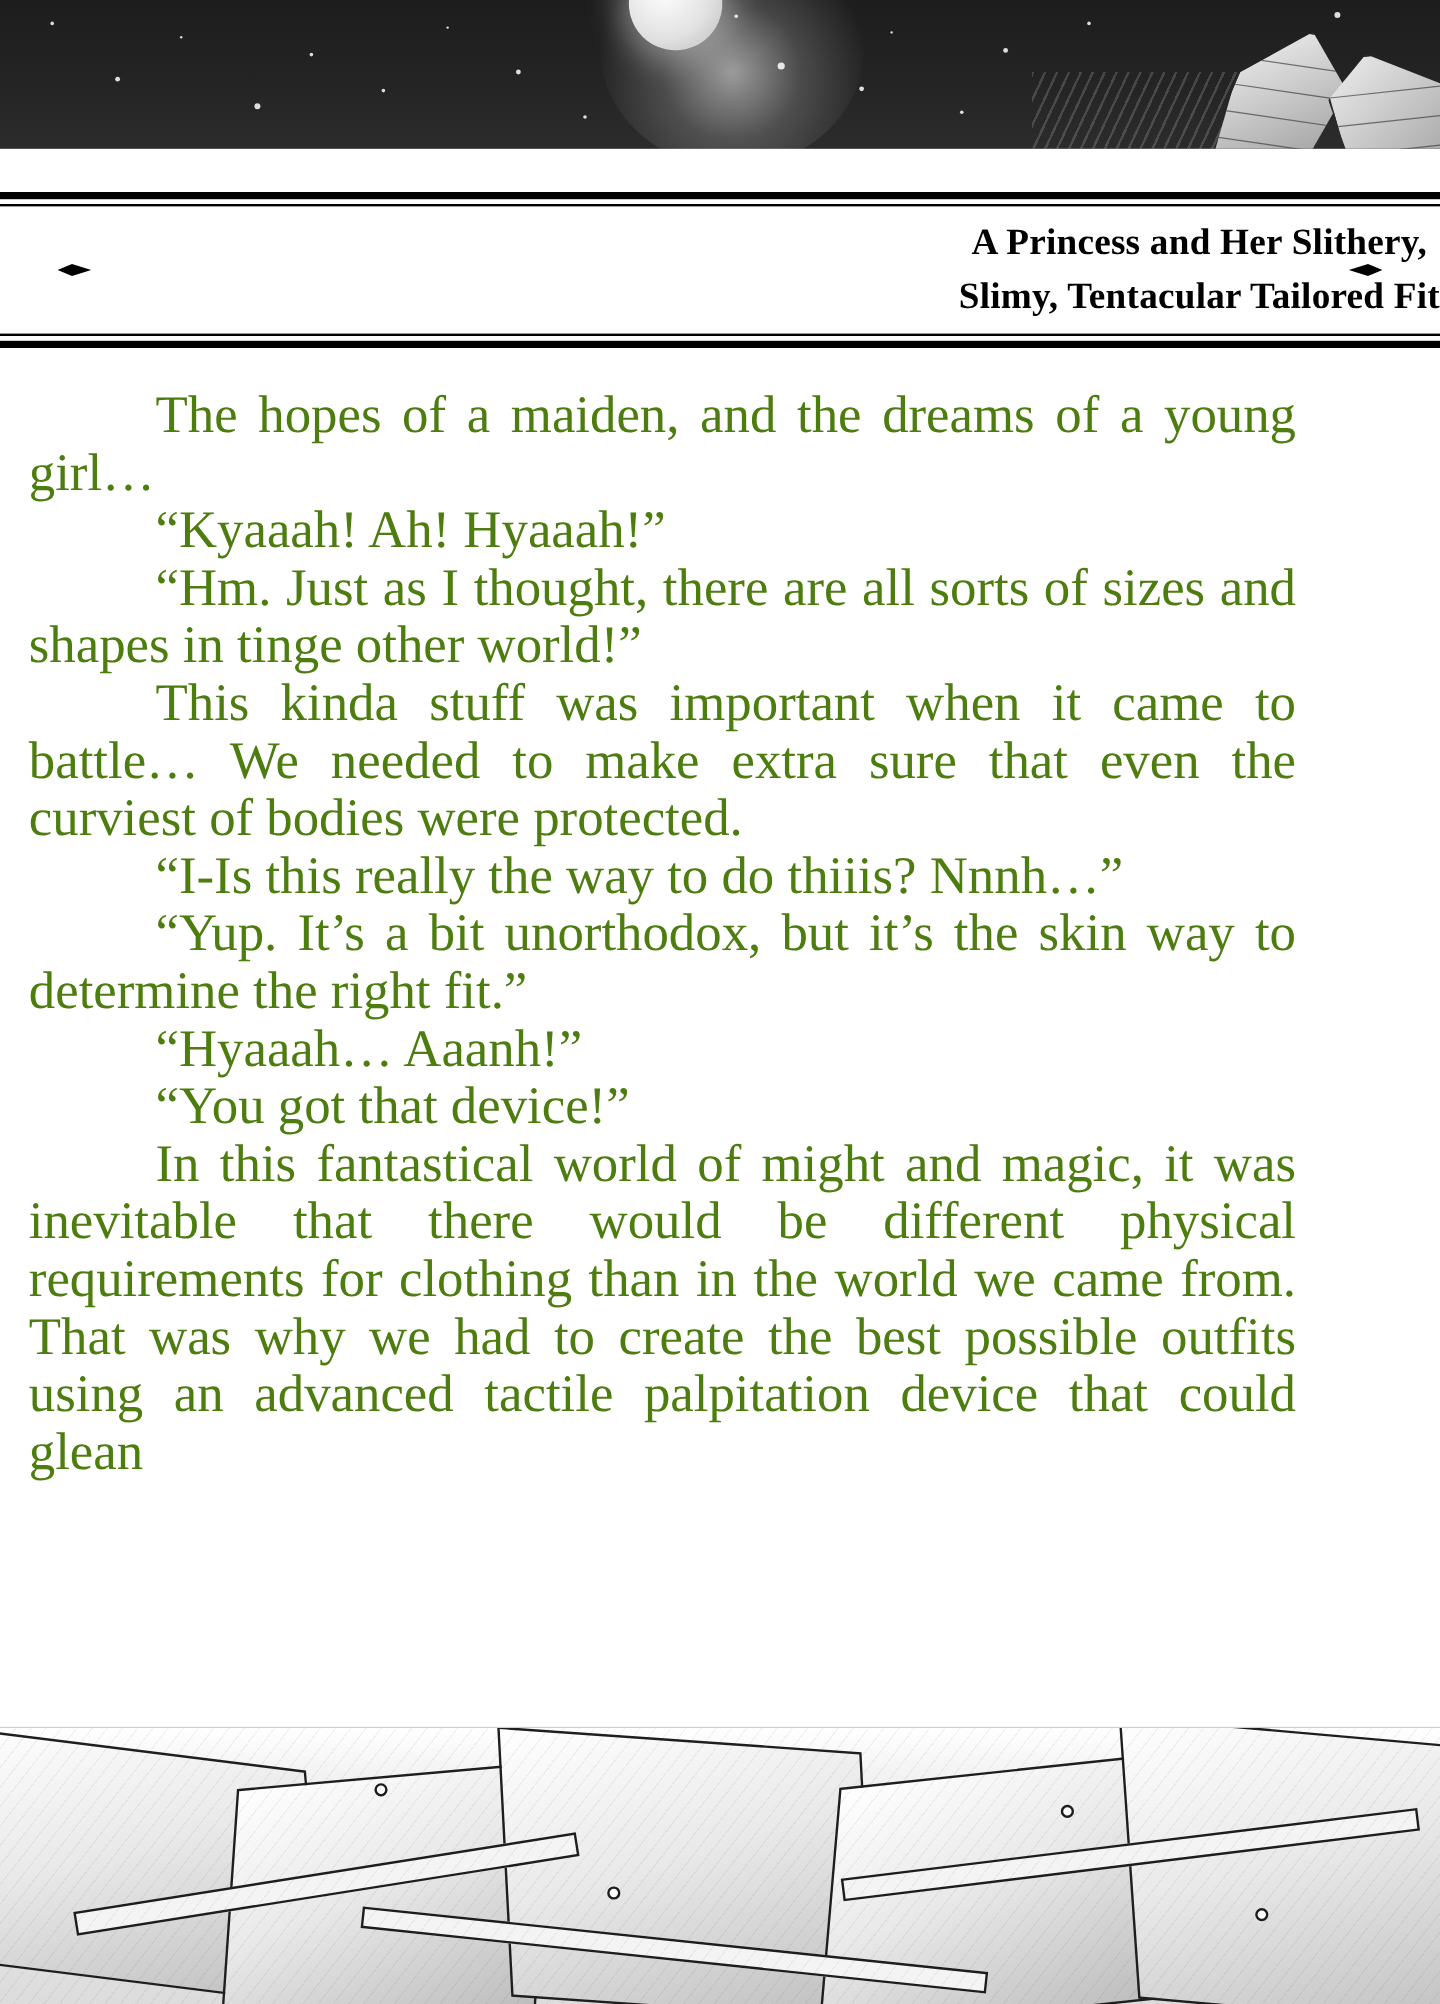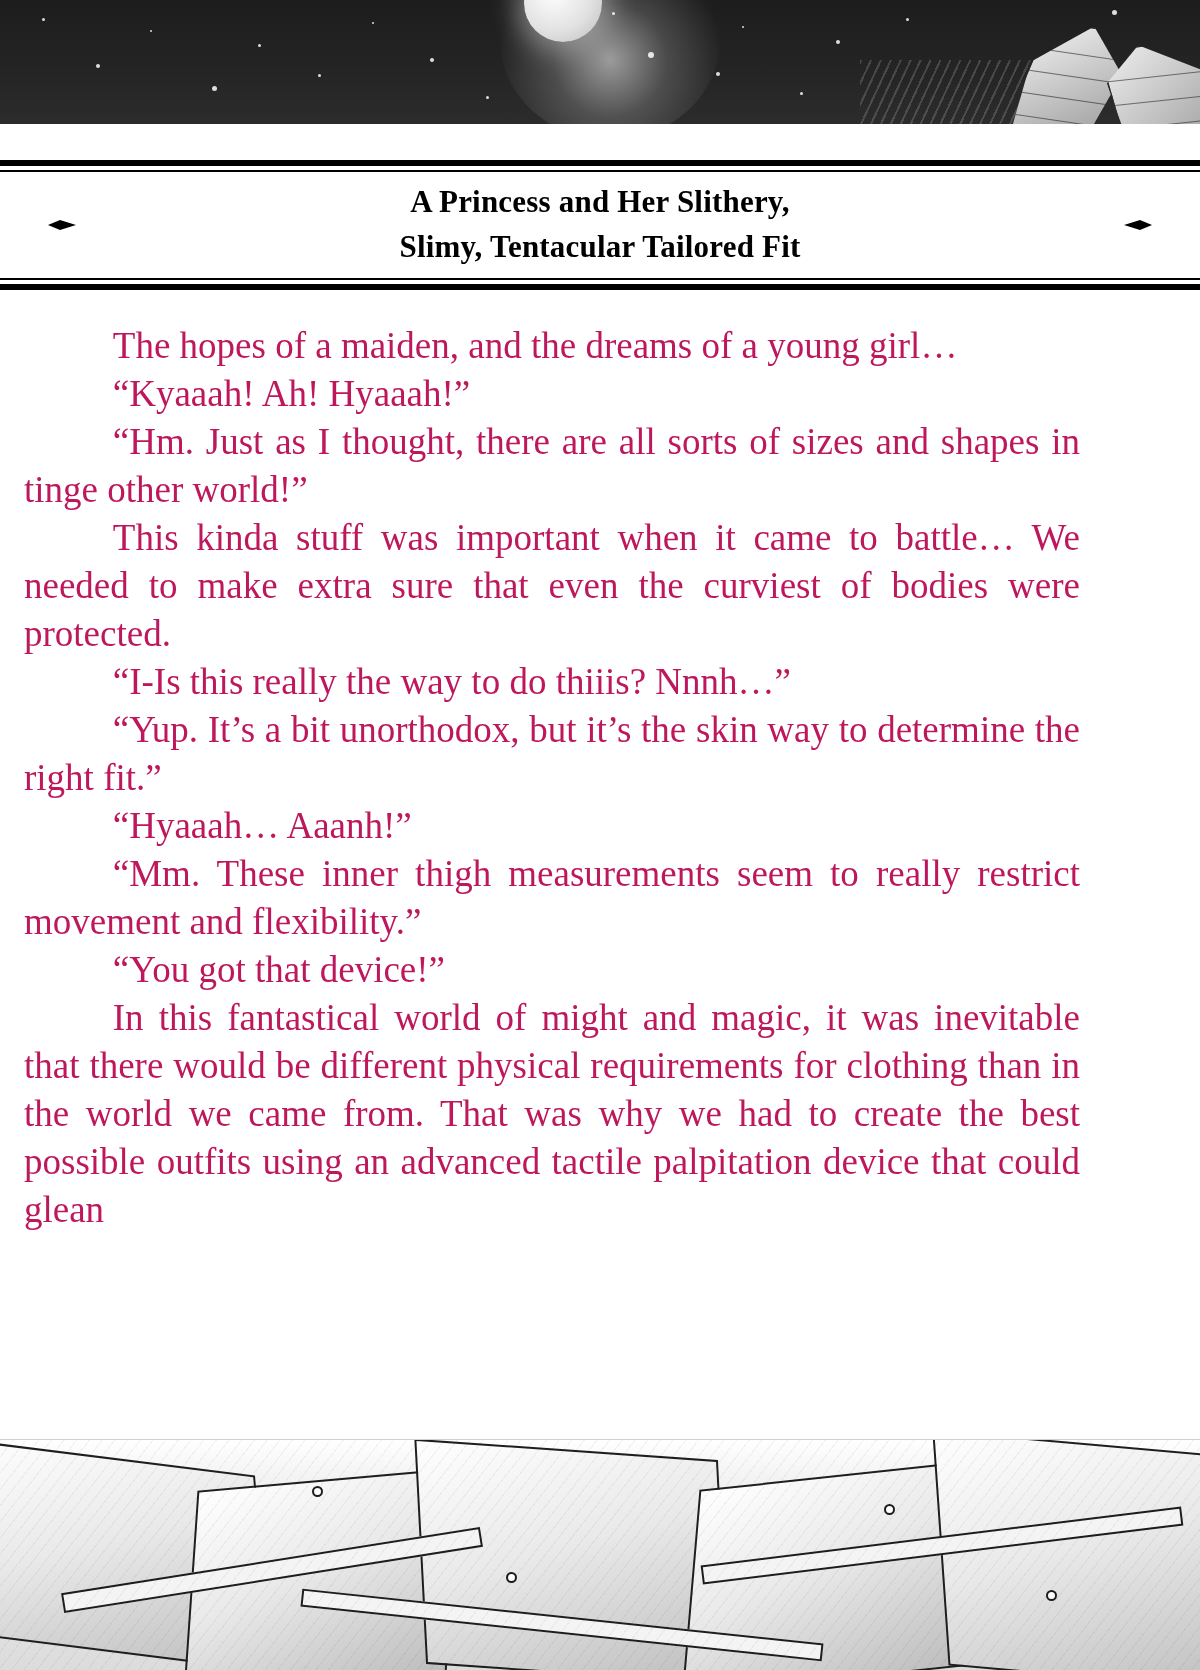--- a/index.html
+++ b/index.html
@@ -90,21 +90,21 @@
   }
   .rule.thick { height: 6px; }
   .rule.thin { height: 2px; }
   .rule-gap { height: 4px; }
 
   .title-inner {
     position: relative;
     height: 106px;
     display: flex;
     align-items: center;
-    justify-content: center;
+    justify-content: flex-end;
   }
   .chapter-title {
     text-align: center;
     font-family: "Liberation Serif", serif;
     font-weight: bold;
     font-size: 31px;
     line-height: 1.45;
     color: #000;
     letter-spacing: .2px;
   }
@@ -117,23 +117,23 @@
   .orn.left { left: 46px; }
   .orn.right { right: 46px; }
   .orn svg { display: block; }
 
   
   .body-text {
     position: absolute;
     left: 24px; top: 322px;
     width: 1056px;
     font-family: "Liberation Serif", serif;
-    font-size: 37px;
+    font-size: 44px;
     line-height: 48px;
-    color: #be185d;
+    color: #4d7c0f;
     text-align: justify;
     text-justify: inter-word;
   }
   .body-text p {
     margin: 0;
     text-indent: 2.4em;
   }
   .body-text i { font-style: italic; }
 
   
@@ -251,21 +251,20 @@
   </div>
 
   <div class="body-text">
     <p>The hopes of a maiden, and the dreams of a young girl…</p>
     <p>“Kyaaah! Ah! Hyaaah!”</p>
     <p>“Hm. Just as I thought, there are all sorts of sizes and shapes in tinge other world!”</p>
     <p>This kinda stuff was important when it came to battle… We needed to make extra sure that even the curviest of bodies were protected.</p>
     <p>“I-Is this really the way to do thiiis? Nnnh…”</p>
     <p>“Yup. It’s a bit unorthodox, but it’s the skin way to determine the right fit.”</p>
     <p>“Hyaaah… Aaanh!”</p>
-    <p>“Mm. These inner thigh measurements seem to really restrict movement and flexibility.”</p>
     <p>“You got that device!”</p>
     <p>In this fantastical world of might and magic, it was inevitable that there would be different physical requirements for clothing than in the world we came from. That was why we had to create the best possible outfits using an advanced tactile palpitation device that could glean</p>
   </div>
 
   <div class="art-bottom">
     <div class="slab s1"></div>
     <div class="slab s2"></div>
     <div class="slab s3"></div>
     <div class="slab s4"></div>
     <div class="slab s5"></div>

